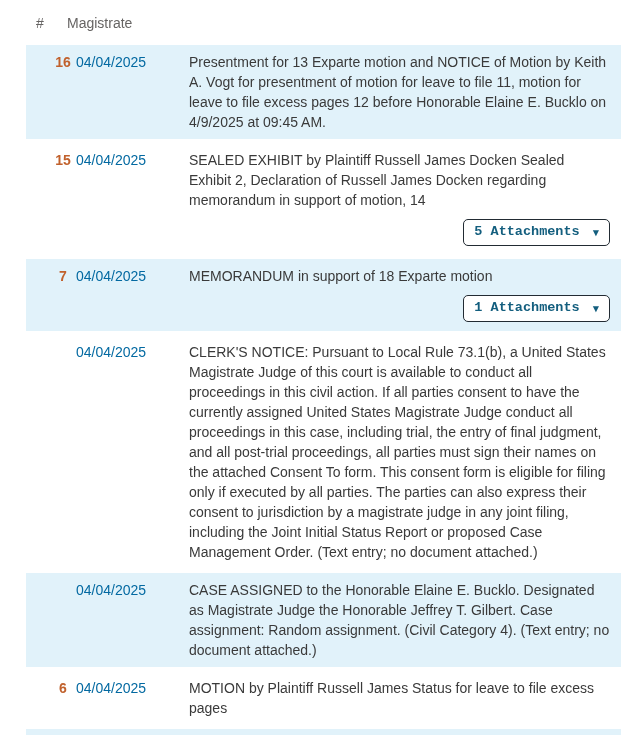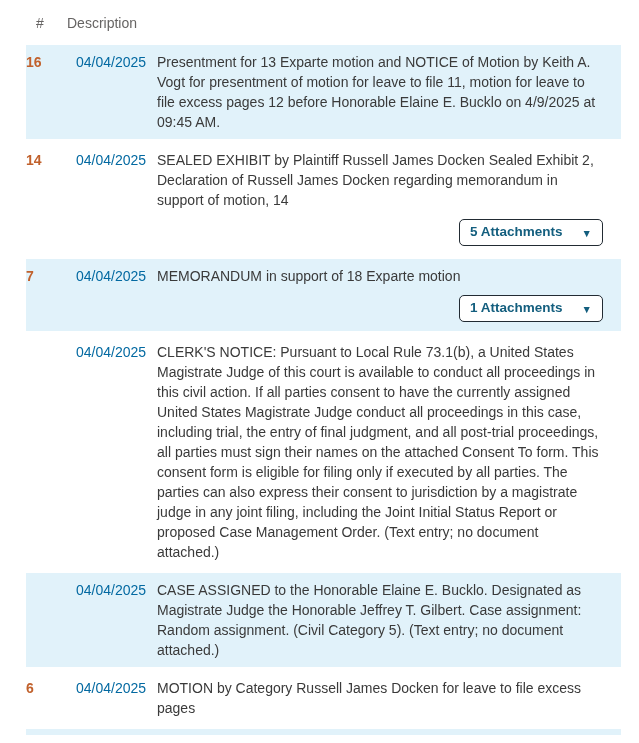--- a/index.html
+++ b/index.html
@@ -28,42 +28,43 @@
     display: grid;
     grid-template-columns: 50px 81px 1fr;
     font-size: 14px;
     line-height: 20px;
     padding: 7px 0 7px 0;
     margin-bottom: 4px;
     background: #ffffff;
   }
   .row.shaded { background: #e1f2fa; }
   .cell.num {
-    padding-left: 0;
+    padding-left: 24px;
     font-weight: 700;
     color: #c1612c;
+    text-align: center;
   }
   .cell.date { color: #0369a1; }
-  .cell.desc { padding-right: 18px; color: #3a3a3a; }
+  .cell.desc { padding-right: 11px; color: #3a3a3a; margin-left: 32px; }
 
   .attach-row {
     display: flex;
     justify-content: flex-end;
     margin-top: 9px;
     margin-bottom: 2px;
   }
   .attach-btn {
     display: inline-flex;
     align-items: center;
-    gap: 19px;
+    gap: 13px;
     background: #ffffff;
     border: 1px solid #222b33;
     border-radius: 5px;
     padding: 3px 10px 4px 10px;
-    font-family: Liberation Sans, sans-serif;
+    font-family: Liberation Mono, monospace;
     font-size: 13.5px;
     font-weight: 700;
     line-height: 18px;
     color: #135e7e;
     cursor: pointer;
   }
   .attach-btn .caret { font-size: 10.5px; transform: translateY(0.5px); }
 
   .row.partial {
     height: 6px;
@@ -72,31 +73,31 @@
     overflow: hidden;
   }
 </style>
 </head>
 <body>
 
 <div class="docket">
 
   <div class="header-row">
     <div class="h-num">#</div>
-    <div class="h-desc">Description</div>
+    <div class="h-desc">Magistrate</div>
   </div>
 
   <div class="row shaded">
     <div class="cell num">16</div>
     <div class="cell date">04/04/2025</div>
     <div class="cell desc">Presentment for 13 Exparte motion and NOTICE of Motion by Keith A. Vogt for presentment of motion for leave to file 11, motion for leave to file excess pages 12 before Honorable Elaine E. Bucklo on 4/9/2025 at 09:45 AM.</div>
   </div>
 
   <div class="row">
-    <div class="cell num">14</div>
+    <div class="cell num">15</div>
     <div class="cell date">04/04/2025</div>
     <div class="cell desc">
       <span>SEALED EXHIBIT by Plaintiff Russell James Docken Sealed Exhibit 2, Declaration of Russell James Docken regarding memorandum in support of motion, 14</span>
       <div class="attach-row">
         <button class="attach-btn">
           <span>5 Attachments</span>
           <span class="caret">▼</span>
         </button>
       </div>
     </div>
@@ -118,24 +119,24 @@
 
   <div class="row">
     <div class="cell num"></div>
     <div class="cell date">04/04/2025</div>
     <div class="cell desc">CLERK'S NOTICE: Pursuant to Local Rule 73.1(b), a United States Magistrate Judge of this court is available to conduct all proceedings in this civil action. If all parties consent to have the currently assigned United States Magistrate Judge conduct all proceedings in this case, including trial, the entry of final judgment, and all post-trial proceedings, all parties must sign their names on the attached Consent To form. This consent form is eligible for filing only if executed by all parties. The parties can also express their consent to jurisdiction by a magistrate judge in any joint filing, including the Joint Initial Status Report or proposed Case Management Order. (Text entry; no document attached.)</div>
   </div>
 
   <div class="row shaded">
     <div class="cell num"></div>
     <div class="cell date">04/04/2025</div>
-    <div class="cell desc">CASE ASSIGNED to the Honorable Elaine E. Bucklo. Designated as Magistrate Judge the Honorable Jeffrey T. Gilbert. Case assignment: Random assignment. (Civil Category 5). (Text entry; no document attached.)</div>
+    <div class="cell desc">CASE ASSIGNED to the Honorable Elaine E. Bucklo. Designated as Magistrate Judge the Honorable Jeffrey T. Gilbert. Case assignment: Random assignment. (Civil Category 4). (Text entry; no document attached.)</div>
   </div>
 
   <div class="row">
     <div class="cell num">6</div>
     <div class="cell date">04/04/2025</div>
-    <div class="cell desc">MOTION by Category Russell James Docken for leave to file excess pages</div>
+    <div class="cell desc">MOTION by Plaintiff Russell James Status for leave to file excess pages</div>
   </div>
 
   <div class="row shaded partial"></div>
 
 </div>
 
 </body></html>

